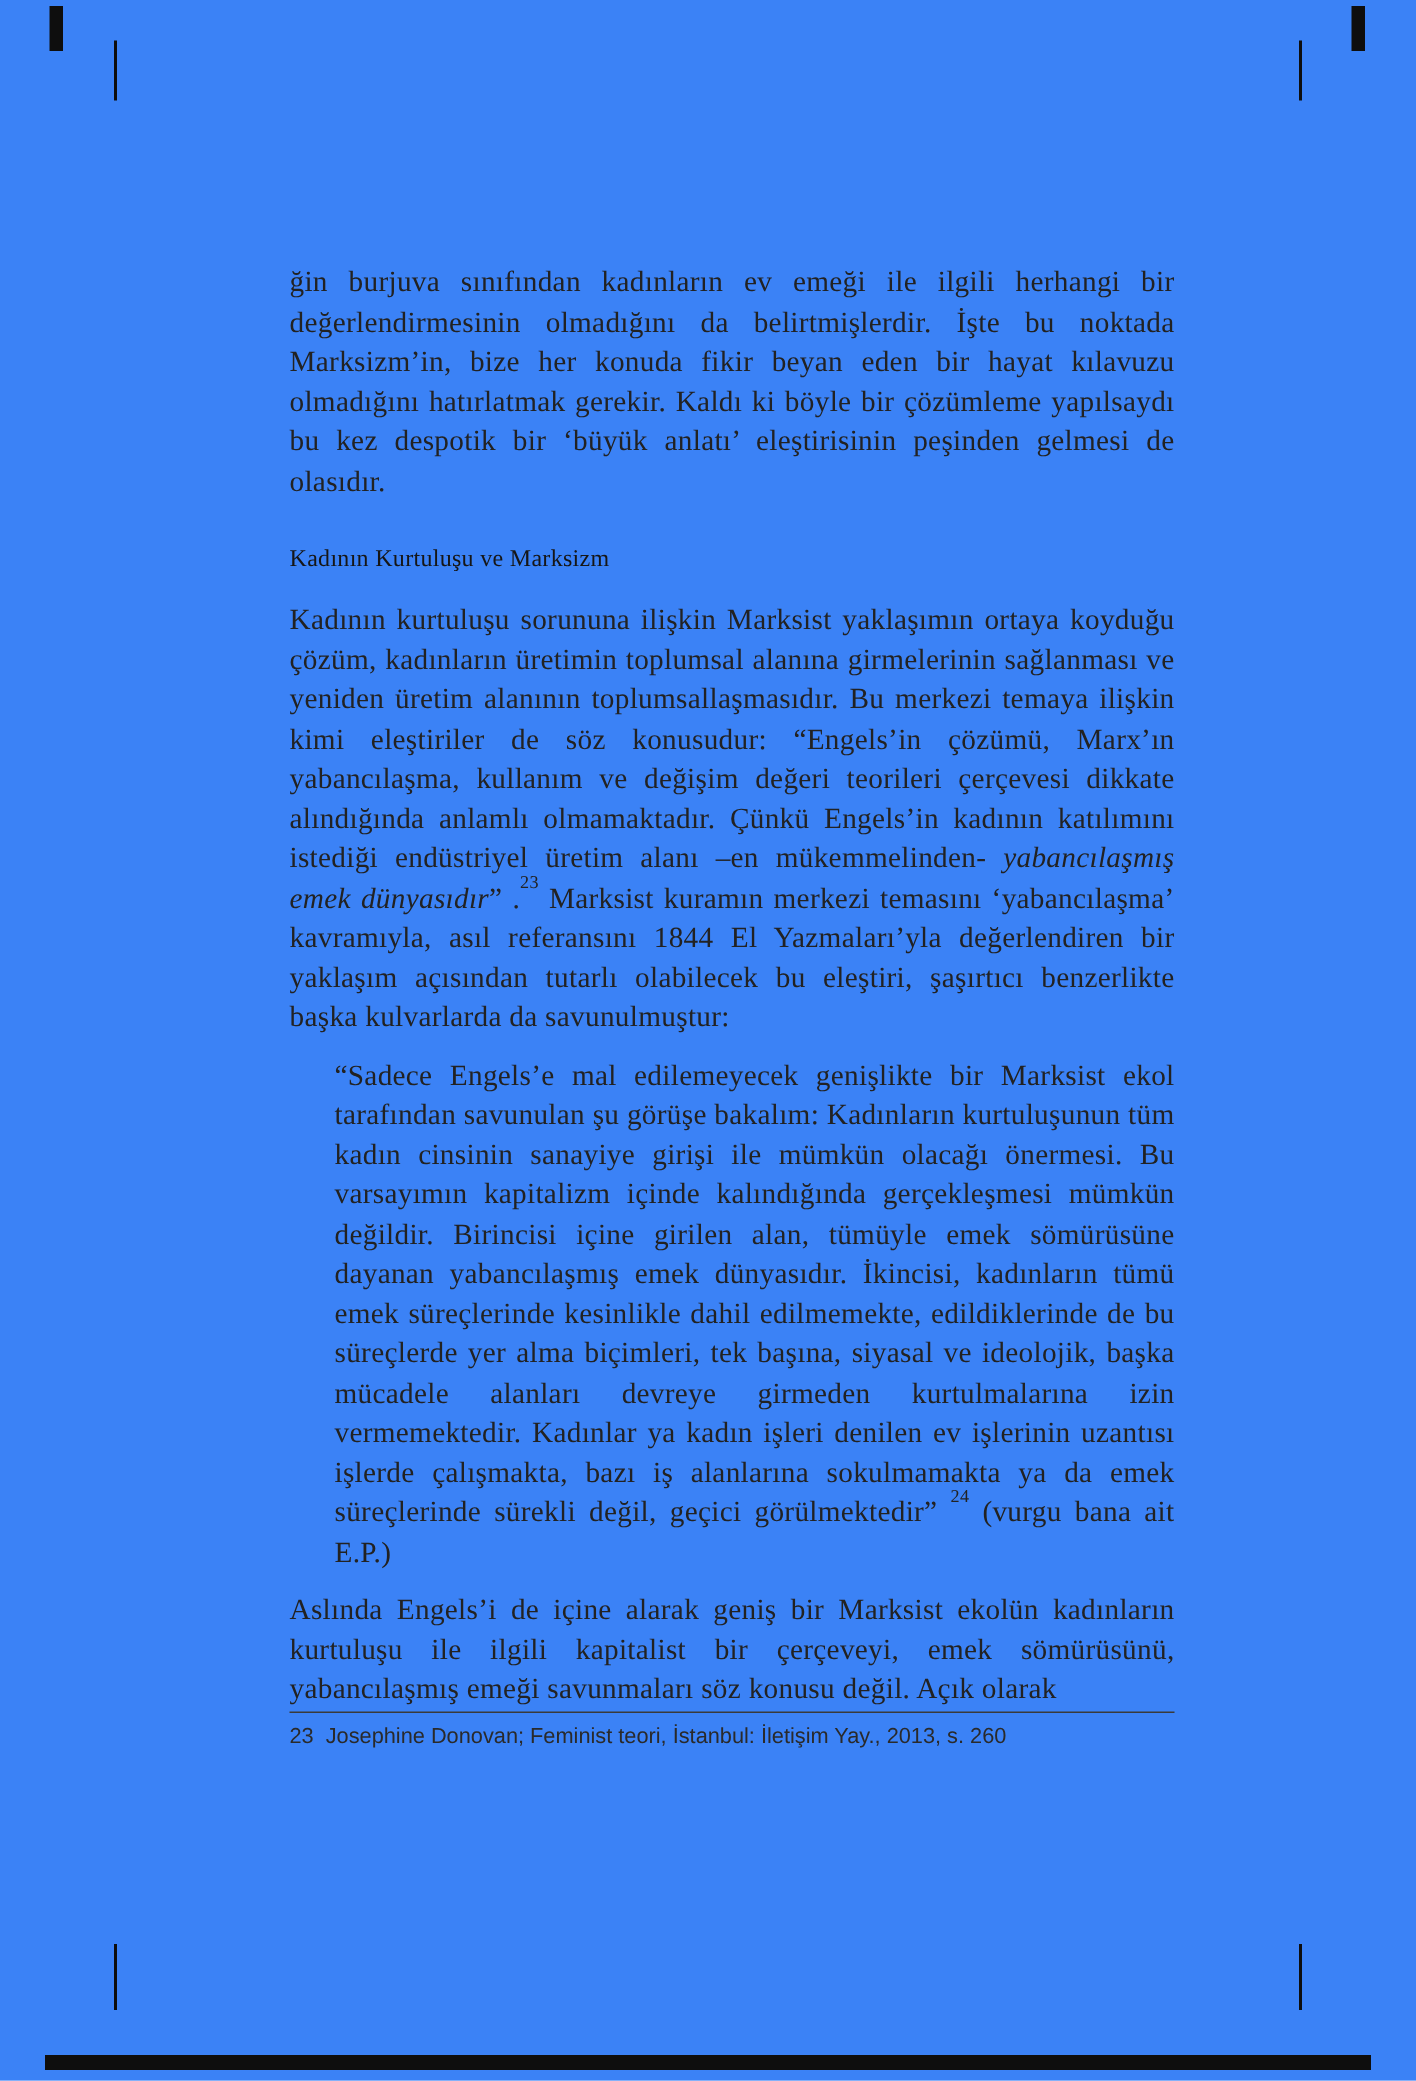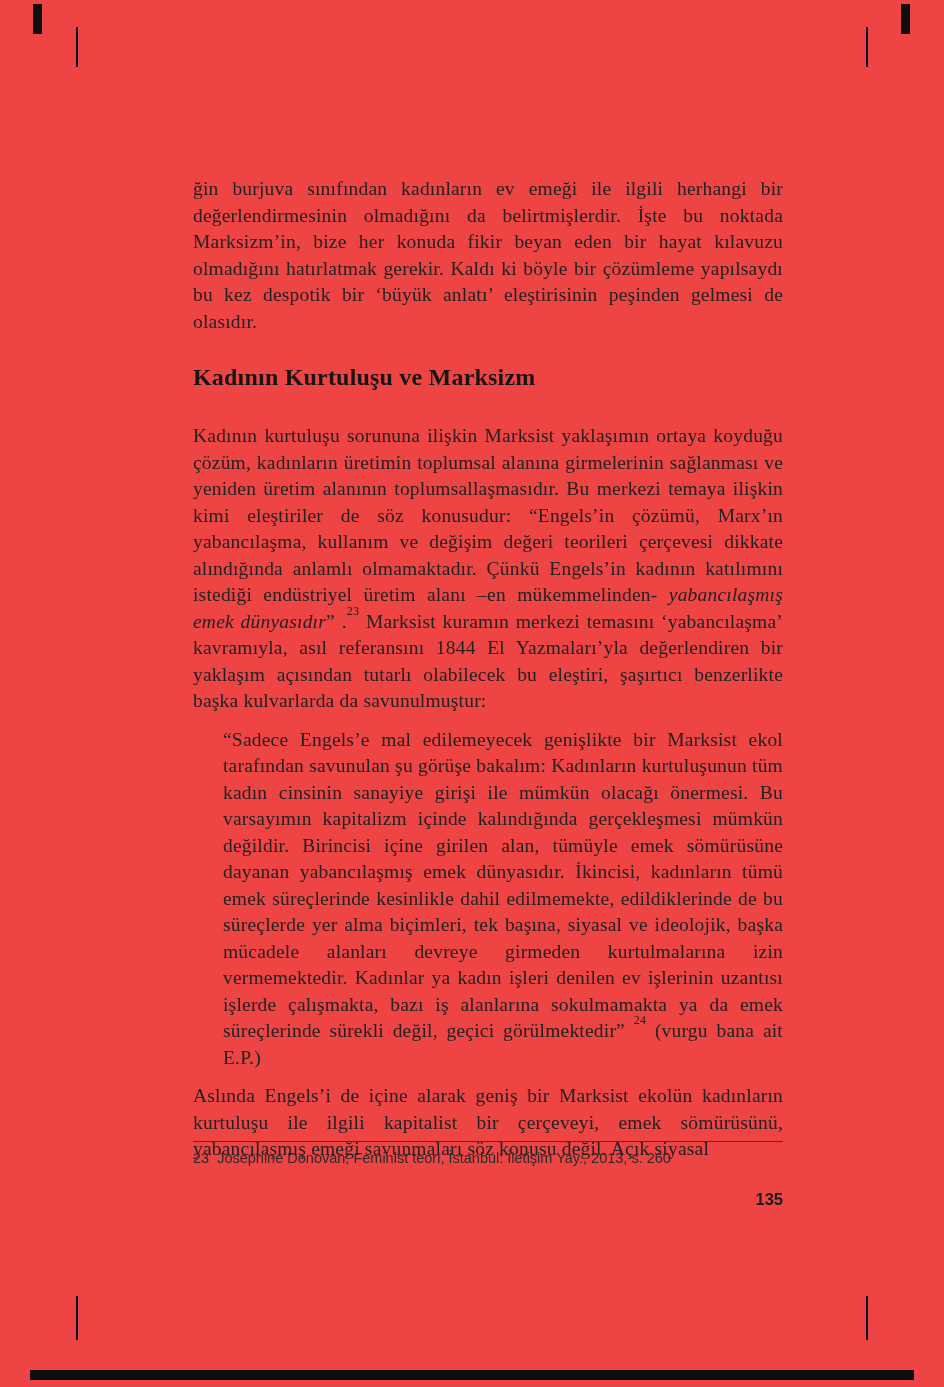--- a/index.html
+++ b/index.html
@@ -9,21 +9,21 @@
     height: 1387px;
     position: relative;
     font-family: "Liberation Serif", serif;
     color: #1f1f1f;
     overflow: hidden;
   }
   .sheet {
     position: absolute;
     left: 0; top: 0;
     width: 944px; height: 1387px;
-    background: #ef4444;
+    background: #3b82f6;
   }
   
   .mark { position: absolute; background: #0e0e0e; }
   .mark-tl-bar  { left: 33px;  top: 4px;    width: 9px;   height: 30px; }
   .mark-tl-line { left: 76px;  top: 27px;   width: 2px;   height: 40px; }
   .mark-tr-bar  { left: 901px; top: 4px;    width: 9px;   height: 30px; }
   .mark-tr-line { left: 866px; top: 27px;   width: 2px;   height: 40px; }
   .mark-bl-line { left: 76px;  top: 1296px; width: 2px;   height: 44px; }
   .mark-br-line { left: 866px; top: 1296px; width: 2px;   height: 44px; }
   .mark-bottom  { left: 30px;  top: 1370px; width: 884px; height: 10px; }
@@ -35,25 +35,25 @@
     width: 590px;
   }
   p.body {
     font-size: 19.5px;
     line-height: 26.5px;
     text-align: justify;
     letter-spacing: 0.2px;
     color: #222;
   }
   h2.section-heading {
-    font-size: 24px;
-    font-weight: bold;
+    font-size: 16px;
+    font-weight: normal;
     color: #161616;
     margin-top: 29px;
-    margin-bottom: 32px;
+    margin-bottom: 19px;
     letter-spacing: 0.2px;
   }
   p.blockquote {
     margin: 12px 0 12px 30px;
     font-size: 19.5px;
     line-height: 26.5px;
     text-align: justify;
     letter-spacing: 0.2px;
     color: #222;
   }
@@ -110,26 +110,25 @@
   <div class="text-column">
 
     <p class="body">ğin burjuva sınıfından kadınların ev emeği ile ilgili herhangi bir değerlendirmesinin olmadığını da belirtmişlerdir. İşte bu noktada Marksizm’in, bize her konuda fikir beyan eden bir hayat kılavuzu olmadığını hatırlatmak gerekir. Kaldı ki böyle bir çözümleme yapılsaydı bu kez despotik bir ‘büyük anlatı’ eleştirisinin peşinden gelmesi de olasıdır.</p>
 
     <h2 class="section-heading">Kadının Kurtuluşu ve Marksizm</h2>
 
     <p class="body"><span>Kadının kurtuluşu sorununa ilişkin Marksist yaklaşımın ortaya koyduğu çözüm, kadınların üretimin toplumsal alanına girmelerinin sağlanması ve yeniden üretim alanının toplumsallaşmasıdır. Bu merkezi temaya ilişkin kimi eleştiriler de söz konusudur: “Engels’in çözümü, Marx’ın yabancılaşma, kullanım ve değişim değeri teorileri çerçevesi dikkate alındığında anlamlı olmamaktadır. Çünkü Engels’in kadının katılımını istediği endüstriyel üretim alanı –en mükemmelinden- </span><em>yabancılaşmış emek dünyasıdır</em><span>” .</span><sup class="fnref">23</sup><span> Marksist kuramın merkezi temasını ‘yabancılaşma’ kavramıyla, asıl referansını 1844 El Yazmaları’yla değerlendiren bir yaklaşım açısından tutarlı olabilecek bu eleştiri, şaşırtıcı benzerlikte başka kulvarlarda da savunulmuştur:</span></p>
 
     <p class="blockquote"><span>“Sadece Engels’e mal edilemeyecek genişlikte bir Marksist ekol tarafından savunulan şu görüşe bakalım: Kadınların kurtuluşunun tüm kadın cinsinin sanayiye girişi ile mümkün olacağı önermesi. Bu varsayımın kapitalizm içinde kalındığında gerçekleşmesi mümkün değildir. Birincisi içine girilen alan, tümüyle emek sömürüsüne dayanan yabancılaşmış emek dünyasıdır. İkincisi, kadınların tümü emek süreçlerinde kesinlikle dahil edilmemekte, edildiklerinde de bu süreçlerde yer alma biçimleri, tek başına, siyasal ve ideolojik, başka mücadele alanları devreye girmeden kurtulmalarına izin vermemektedir. Kadınlar ya kadın işleri denilen ev işlerinin uzantısı işlerde çalışmakta, bazı iş alanlarına sokulmamakta ya da emek süreçlerinde sürekli değil, geçici görülmektedir” </span><sup class="fnref">24</sup><span> (vurgu bana ait E.P.)</span></p>
 
-    <p class="body">Aslında Engels’i de içine alarak geniş bir Marksist ekolün kadınların kurtuluşu ile ilgili kapitalist bir çerçeveyi,  emek sömürüsünü, yabancılaşmış emeği savunmaları söz konusu değil. Açık siyasal</p>
+    <p class="body">Aslında Engels’i de içine alarak geniş bir Marksist ekolün kadınların kurtuluşu ile ilgili kapitalist bir çerçeveyi,  emek sömürüsünü, yabancılaşmış emeği savunmaları söz konusu değil. Açık olarak</p>
 
   </div>
 
   <div class="footer">
     <div class="footnote-rule"></div>
 
     <p class="footnote"><span class="fn-num">23</span><span>Josephine Donovan;  Feminist teori, İstanbul: İletişim Yay., 2013, s. 260</span></p>
 
 
-    <div class="page-number">135</div>
   </div>
 
 </div>
 
 </body></html>

